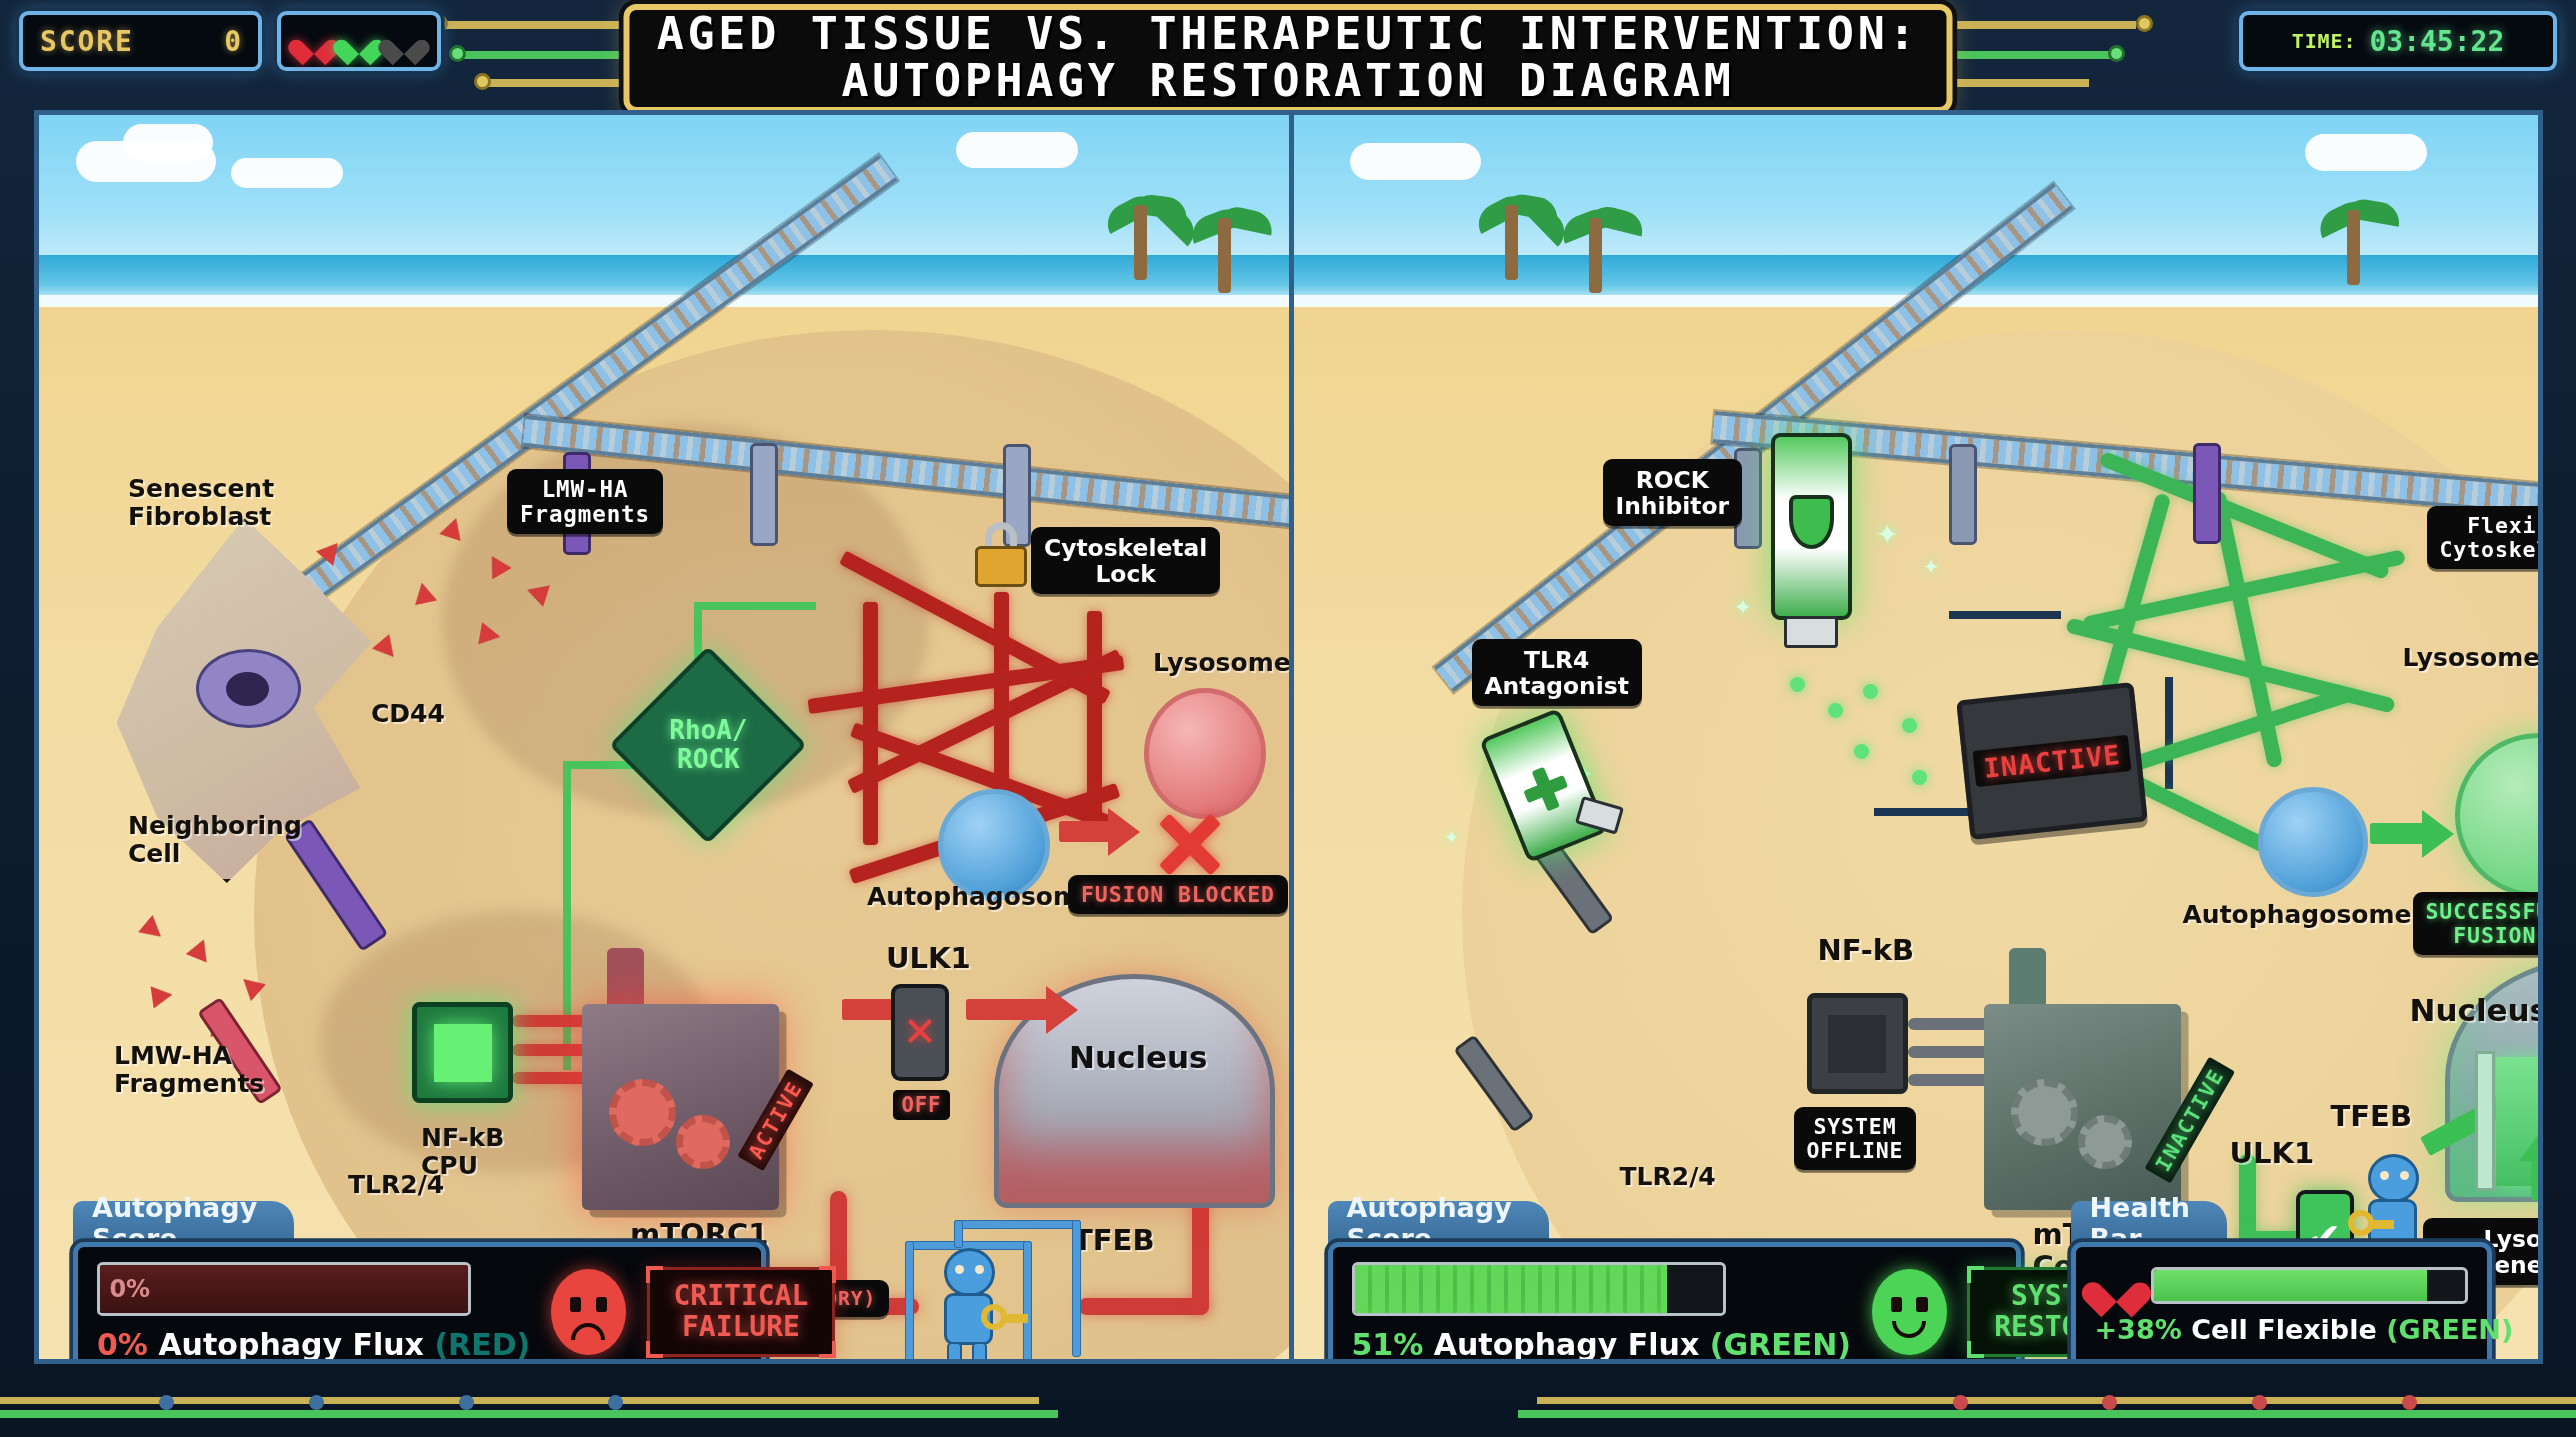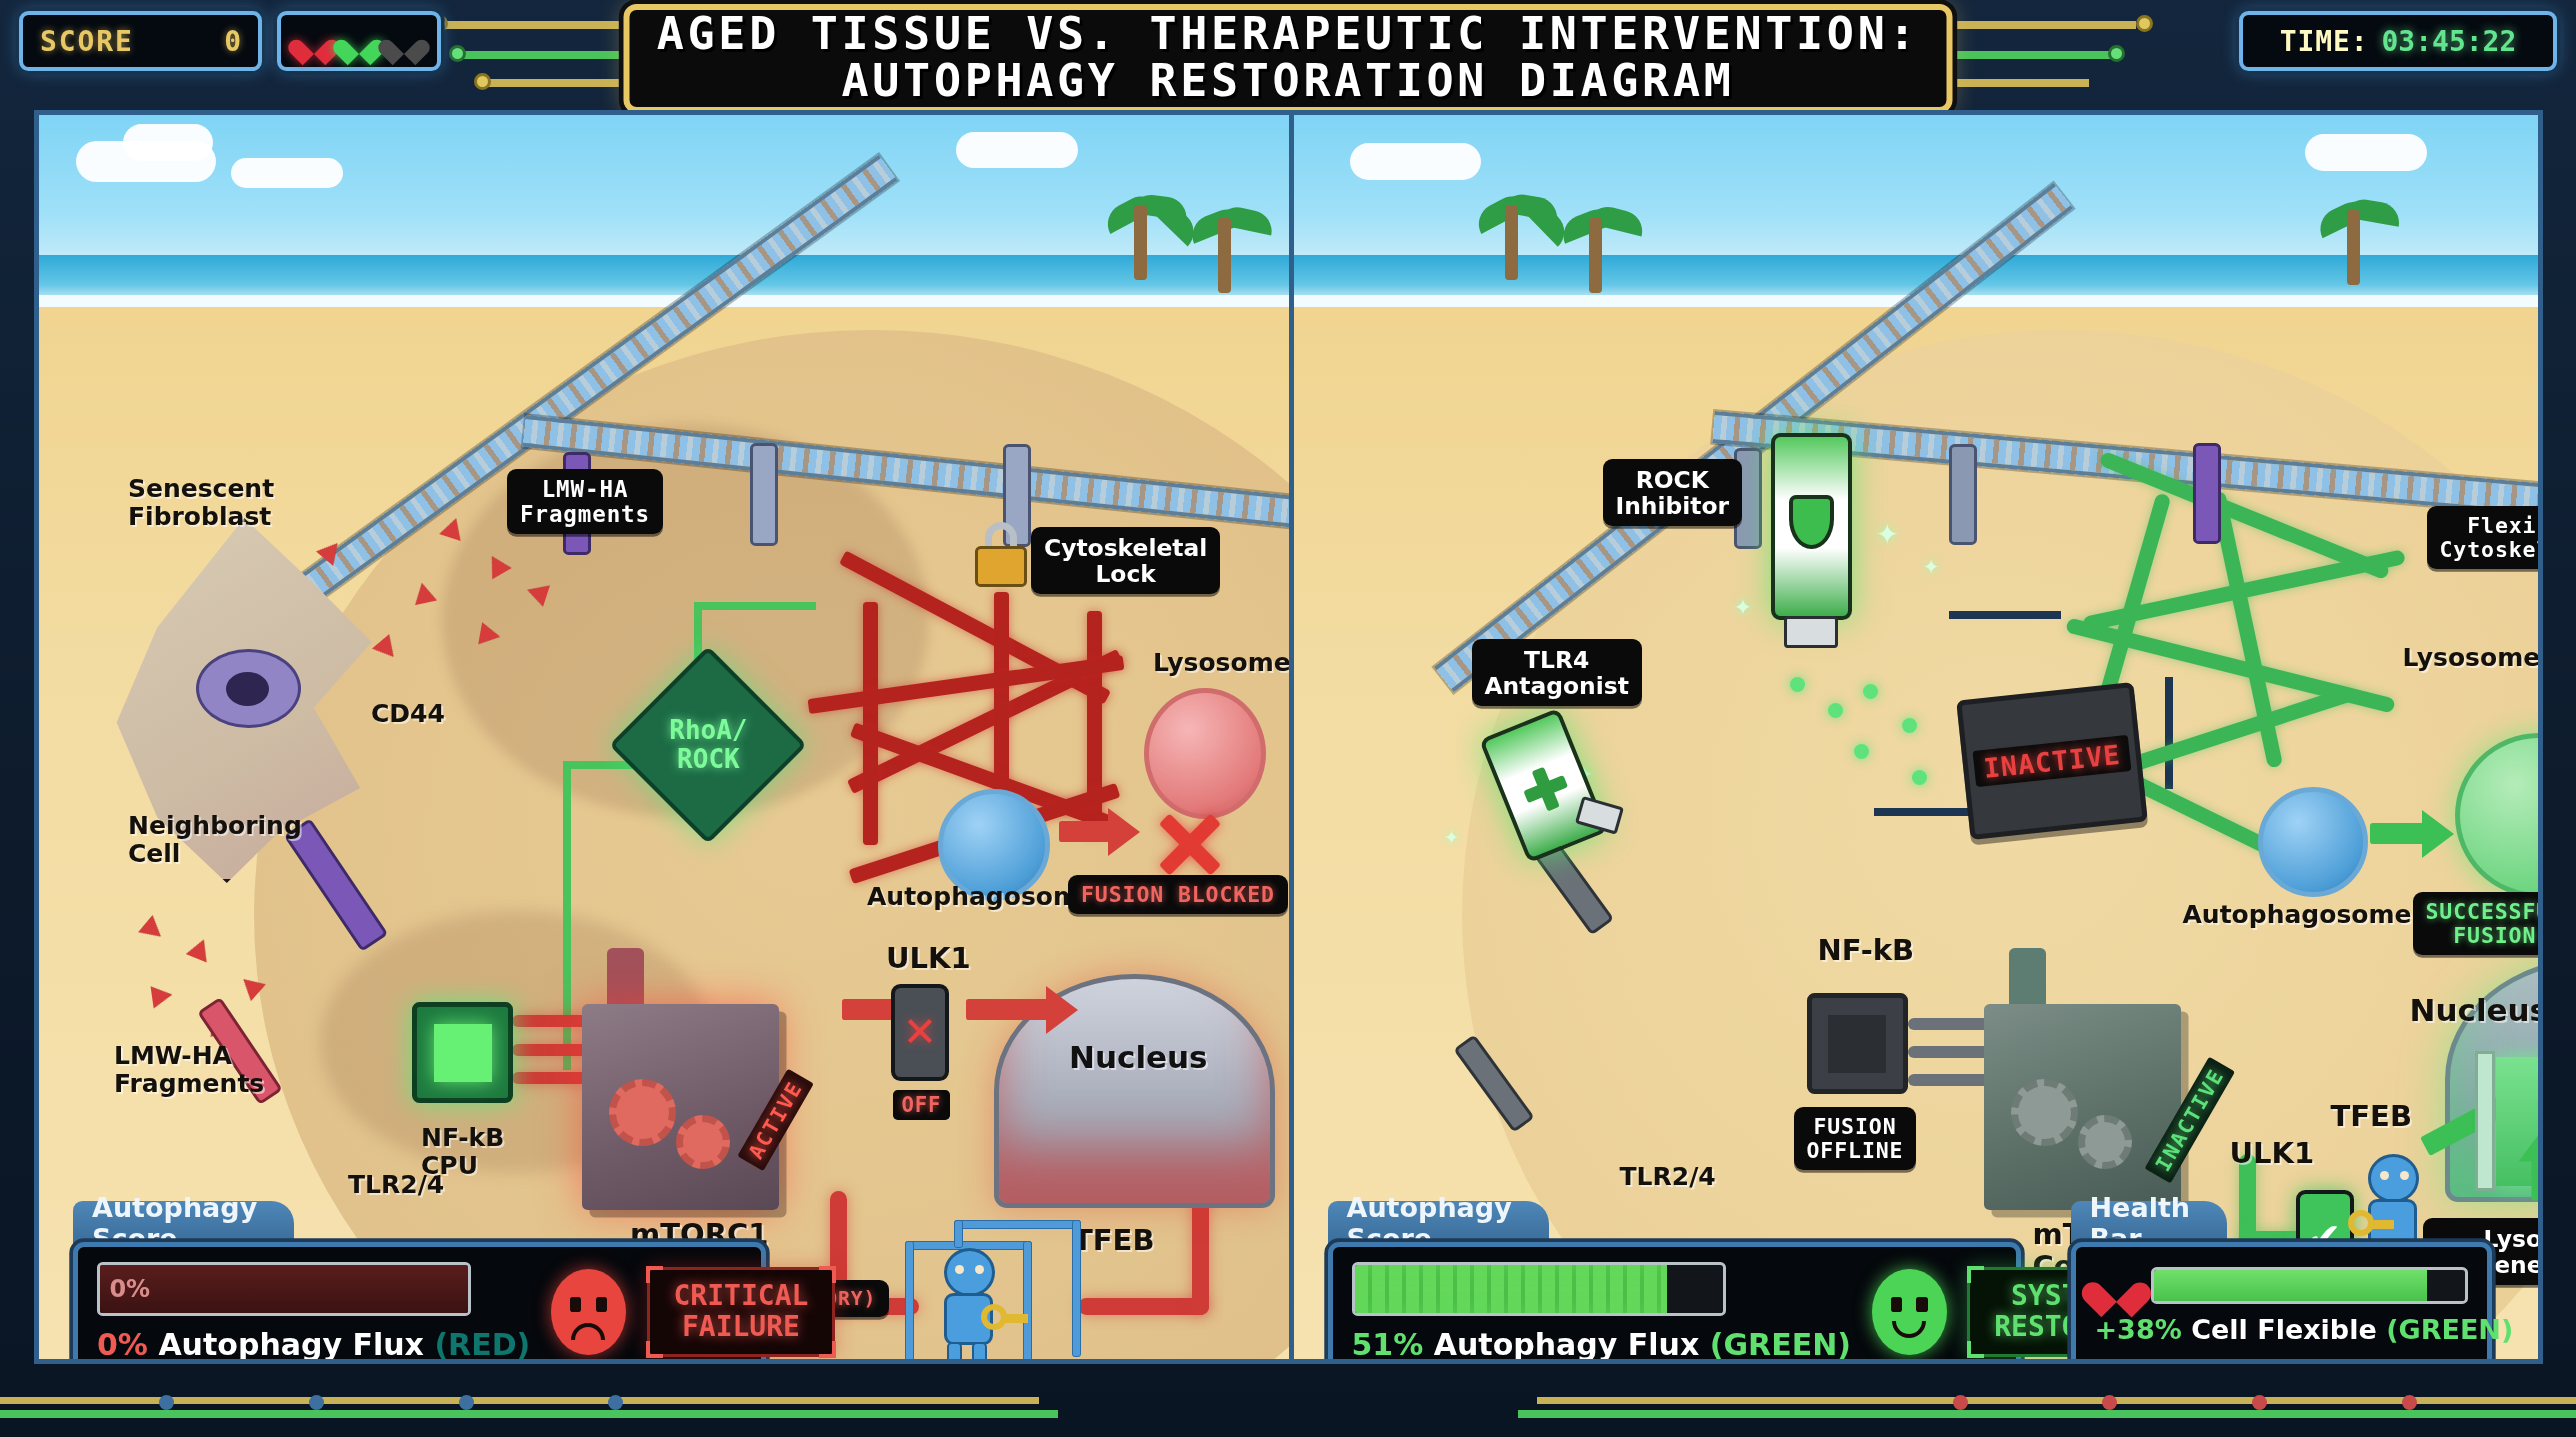--- a/index.html
+++ b/index.html
@@ -55,21 +55,21 @@
      border-radius:16px 16px 0 0; top:1.9px; }
   .heart:before{ left:16px; transform:rotate(45deg); transform-origin:0 100%; }
   .heart:after { left:0;   transform:rotate(-45deg); transform-origin:100% 100%; }
   .heart.red:before,.heart.red:after{ background:#e02d3c; box-shadow:0 0 9.4px rgba(224,45,60,.8);}
   .heart.green:before,.heart.green:after{ background:#44d65a; box-shadow:0 0 9.4px rgba(68,214,90,.8);}
   .heart.gray:before,.heart.gray:after{ background:#4b4b4b; }
 
   #time-box{ right:19px; top:11.2px; width:318px; height:60px;
       justify-content:center; gap:13px; }
   .time-lab{ font-family:"DejaVu Sans Mono", monospace; font-weight:bold;
-      font-size:28px; color:#fef9c3; letter-spacing:0.9px;}
+      font-size:20px; color:#bef264; letter-spacing:0.9px;}
   .time-val{ font-family:"DejaVu Sans Mono", monospace; font-weight:bold;
       font-size:28px; color:#63e58f; text-shadow:0 0 9.4px rgba(99,229,143,.7);}
 
   
   #title-plaque{
     position:absolute; left:50%; transform:translateX(-50%); top:3.7px;
     width:1329px; height:109px;
     background:#0b0b0b;
     border:6.6px solid #e8c765;
     border-radius:13px;
@@ -706,21 +706,21 @@
         <div class="head" style="left:52px; top:0;"></div>
       </div>
       <div class="lbl" style="left:1109px; top:529px;">Lysosome</div>
       <div class="lbl" style="left:889px; top:786px;">Autophagosome</div>
       <div class="badge green" style="left:1119px; top:777px;">SUCCESSFUL FUSION</div>
 
       <div class="chip nfkb-off" style="left:513px; top:878px;">
           <i></i>
         </div>
       <div class="lbl" style="left:524px; top:819px; font-size:29px;">NF-kB</div>
-      <div class="badge white-mono" style="left:500px; top:992px; white-space:pre; font-size:21.5px;">FUSION
+      <div class="badge white-mono" style="left:500px; top:992px; white-space:pre; font-size:21.5px;">SYSTEM
 OFFLINE</div>
       <div class="lbl" style="left:326px; top:1048px;">TLR2/4</div>
 
       <div class="pipe" style="left:614px; top:903px; width:84px;height:12px; background:#6b7178;"></div>
       <div class="pipe" style="left:614px; top:931px; width:84px;height:12px; background:#6b7178;"></div>
       <div class="pipe" style="left:614px; top:959px; width:84px;height:12px; background:#6b7178;"></div>
 
       <div class="machine good" style="left:681px; top:833px; width:281px;height:300px;">
         <div class="stack" style="left:34px; top:0;"></div>
         <div class="body" style="left:9.4px; top:56px;"></div>

